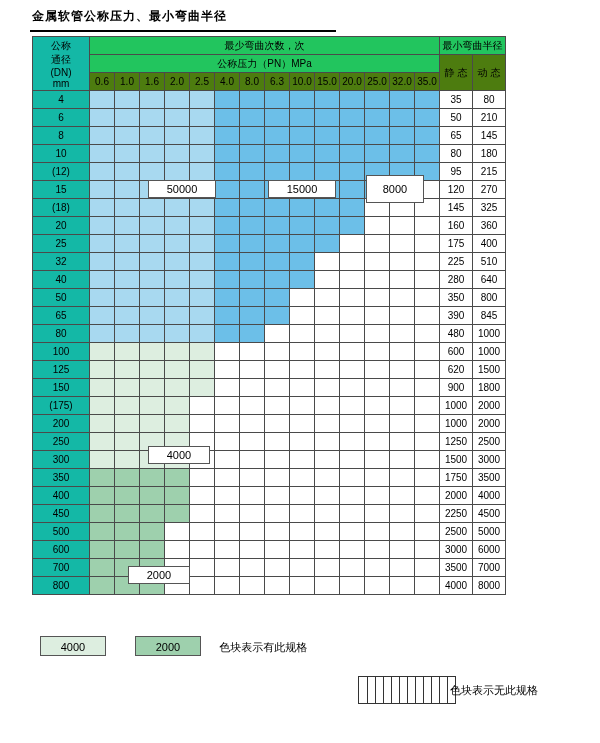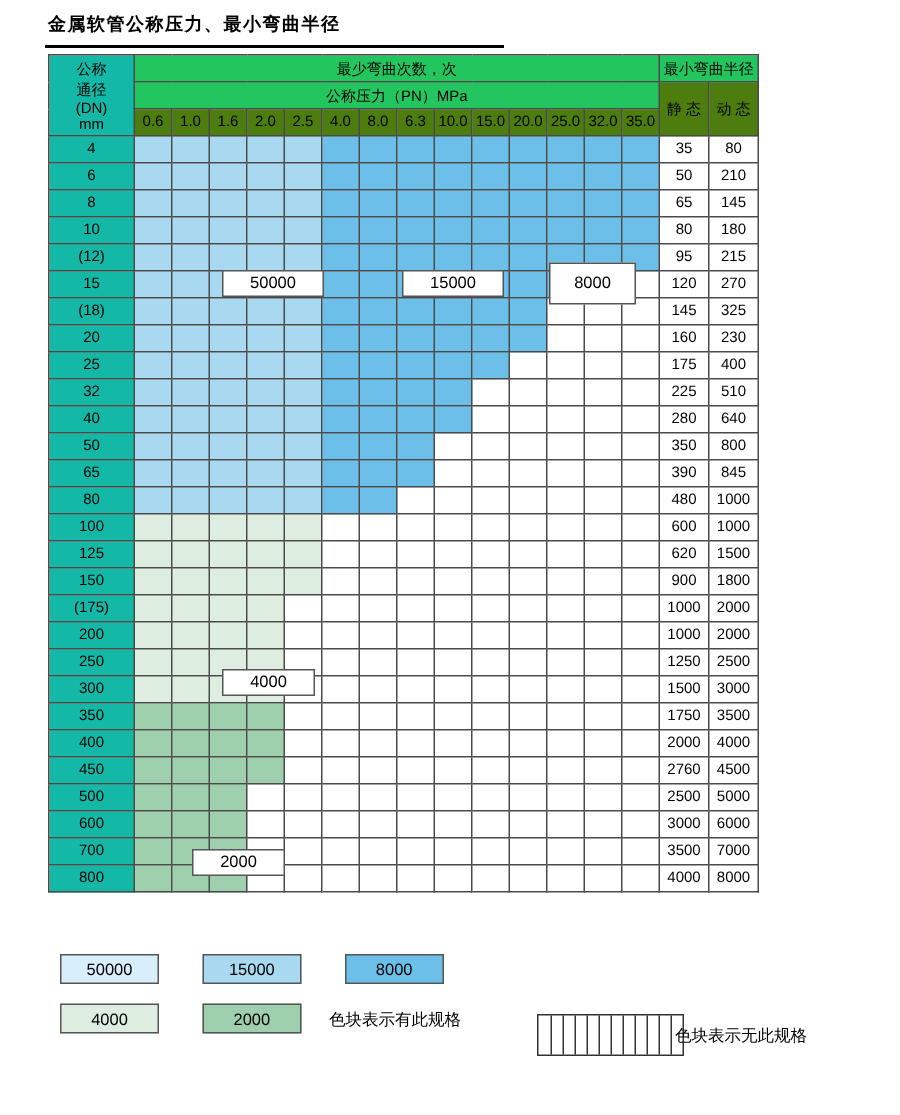--- a/index.html
+++ b/index.html
@@ -270,21 +270,21 @@
           <td class="pcol blue"></td>
           <td class="pcol blue"></td>
           <td class="pcol blue"></td>
           <td class="pcol blue"></td>
           <td class="pcol blue"></td>
           <td class="pcol blue"></td>
           <td class="pcol white"></td>
           <td class="pcol white"></td>
           <td class="pcol white"></td>
           <td class="rcol">160</td>
-          <td class="rcol">230</td>
+          <td class="rcol">360</td>
         </tr>
         <tr>
           <td class="dn-cell">25</td>
           <td class="pcol blue-light"></td>
           <td class="pcol blue-light"></td>
           <td class="pcol blue-light"></td>
           <td class="pcol blue-light"></td>
           <td class="pcol blue-light"></td>
           <td class="pcol blue"></td>
           <td class="pcol blue"></td>
@@ -573,21 +573,21 @@
           <td class="pcol white"></td>
           <td class="pcol white"></td>
           <td class="pcol white"></td>
           <td class="pcol white"></td>
           <td class="pcol white"></td>
           <td class="pcol white"></td>
           <td class="pcol white"></td>
           <td class="pcol white"></td>
           <td class="pcol white"></td>
           <td class="pcol white"></td>
-          <td class="rcol">2760</td>
+          <td class="rcol">2250</td>
           <td class="rcol">4500</td>
         </tr>
         <tr>
           <td class="dn-cell">500</td>
           <td class="pcol green"></td>
           <td class="pcol green"></td>
           <td class="pcol green"></td>
           <td class="pcol white"></td>
           <td class="pcol white"></td>
           <td class="pcol white"></td>
@@ -662,27 +662,20 @@
       </tbody>
   </table>
 
   <div class="floatlbl" id="ov1" style="left:148px;top:180px;width:66px;">50000</div>
   <div class="floatlbl" id="ov2" style="left:268px;top:180px;width:66px;">15000</div>
   <div class="floatlbl" id="ov3" style="left:366px;top:175px;width:56px;height:26px;line-height:26px;">8000</div>
   <div class="floatlbl" id="ov4" style="left:148px;top:446px;width:60px;">4000</div>
   <div class="floatlbl" id="ov5" style="left:128px;top:566px;width:60px;">2000</div>
 
   <div class="legend">
-    <div class="legrow">
-      <span class="chip c1">50000</span>
-      <span class="sp"></span>
-      <span class="chip c2">15000</span>
-      <span class="sp"></span>
-      <span class="chip c3">8000</span>
-    </div>
     <div class="legrow">
       <span class="chip c4">4000</span>
       <span class="sp"></span>
       <span class="chip c5">2000</span>
       <span class="legtxt">色块表示有此规格</span>
     </div>
   </div>
 
   <div class="hatchbox" id="hatchbox">
       <div style="left: 8px;"></div>

